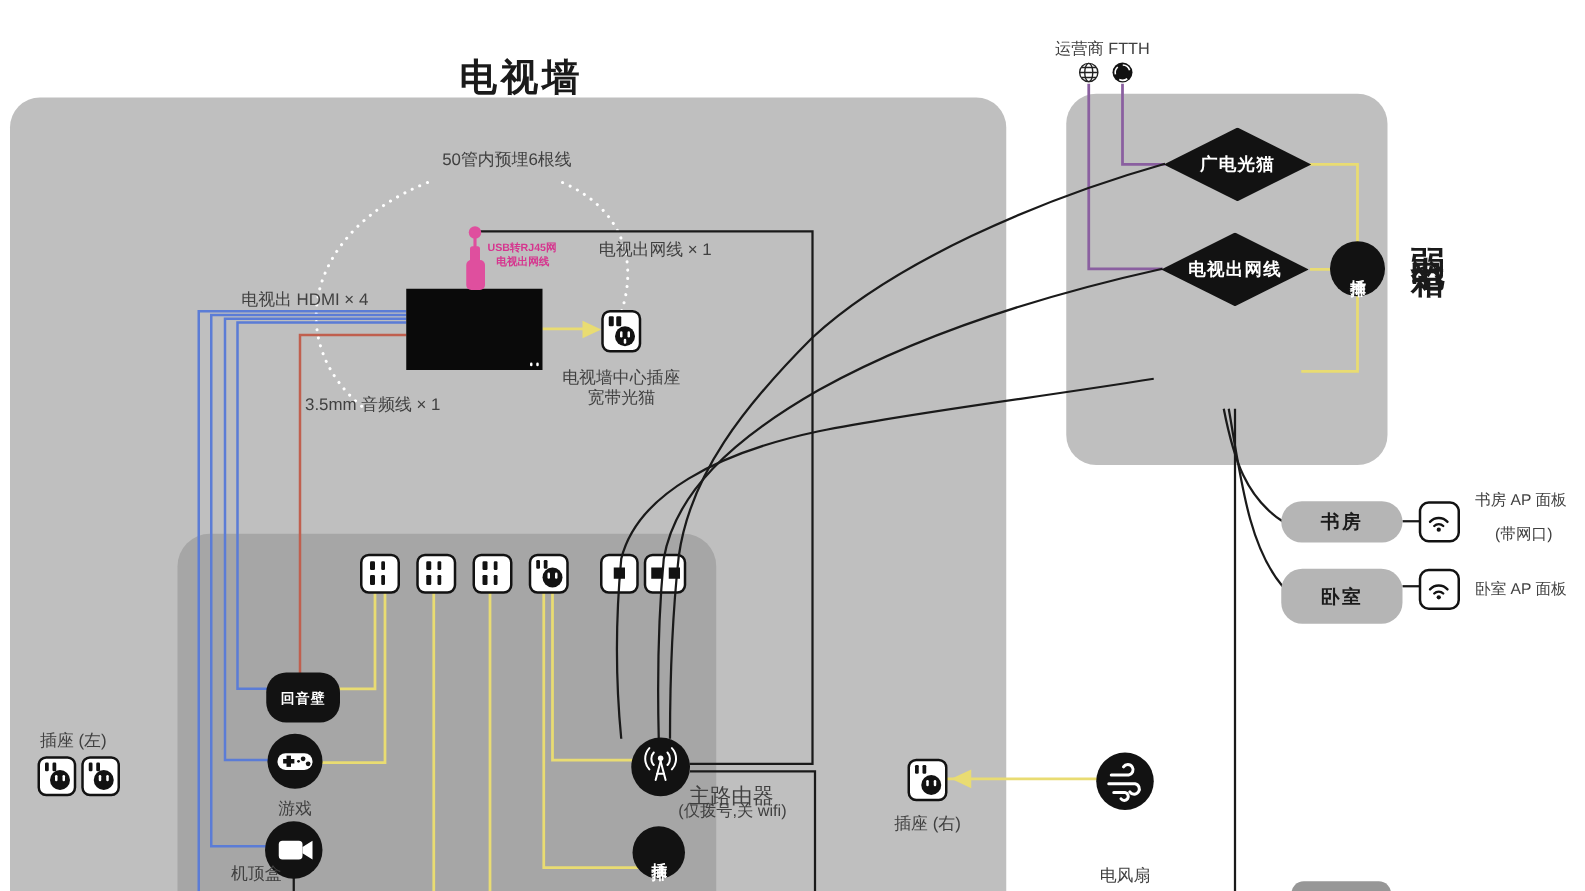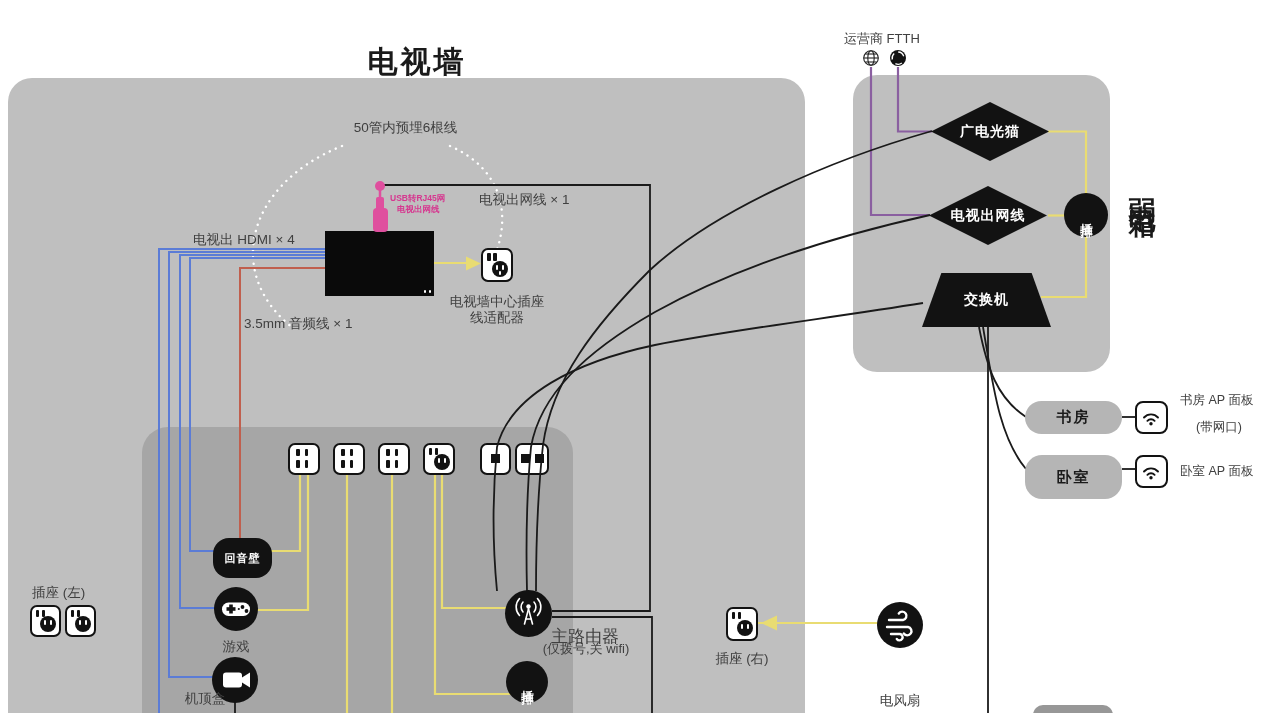--- a/index.html
+++ b/index.html
@@ -132,21 +132,21 @@
   <div class="sock" style="left:481px;top:248px;width:32px;height:34px;">
     <div class="bar" style="left:4px;top:3px;"></div>
       <div class="bar" style="left:10px;top:3px;"></div>
     <div class="pwc">
         <div class="slot" style="left:4px;top:3.5px;width:2.2px;height:5px;"></div>
       <div class="slot" style="left:9.5px;top:3.5px;width:2.2px;height:5px;"></div>
       <div class="slot" style="left:6.6px;top:10px;width:2.6px;height:3.5px;"></div>
       </div>
   </div>
   <div class="label ctr" style="left:445px;top:293px;width:104px;">电视墙中心插座</div>
-  <div class="label ctr" style="left:445px;top:309px;width:104px;">线适配器</div>
+  <div class="label ctr" style="left:445px;top:309px;width:104px;">宽带光猫</div>
 
 
   <div class="sock" style="left:288px;top:443px;width:32px;height:32px;">
     <div class="bar" style="left:6px;top:3.5px;"></div>
       <div class="bar" style="left:14.5px;top:3.5px;"></div>
     <div class="bar" style="left:6px;top:15px;"></div>
       <div class="bar" style="left:14.5px;top:15px;"></div>
   </div>
   <div class="sock" style="left:333px;top:443px;width:32px;height:32px;">
     <div class="bar" style="left:6px;top:3.5px;"></div>
@@ -278,23 +278,20 @@
 
   <div class="diamond" style="left:931px;top:102px;width:118px;height:59px;">
     <span>广电光猫</span>
   </div>
   <div class="diamond" style="left:929px;top:186px;width:118px;height:59px;">
     <span>电视出网线</span>
   </div>
   <div class="node circ" style="left:1064px;top:193px;width:44px;height:44px;">
     <div class="vtext">插排</div>
   </div>
-  <div class="trap" style="left:922px;top:273px;width:129px;height:54px;">
-    <span>交换机</span>
-  </div>
   <div class="vtitle" style="left:1124px;top:177px;">弱电箱</div>
 
   <div class="room-pill" style="left:1025px;top:401px;width:97px;height:33px;">
     <span>书房</span>
   </div>
   <div class="apbox" style="left:1135px;top:401px;">
     <svg width="28" height="28" viewBox="0 0 28 28">
       <g stroke="#121212" stroke-width="1.9" fill="none" stroke-linecap="round">
         <path d="M7 14.5 A9.5 9.5 0 0 1 21 14.5"></path>
         <path d="M10.4 17.8 A5 5 0 0 1 17.6 17.8"></path>

